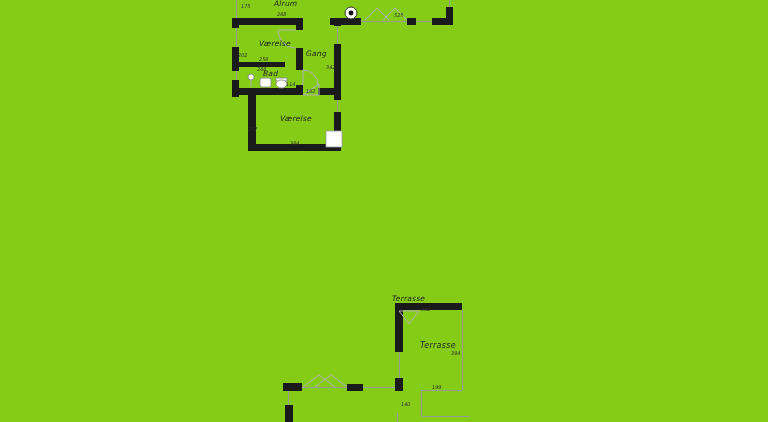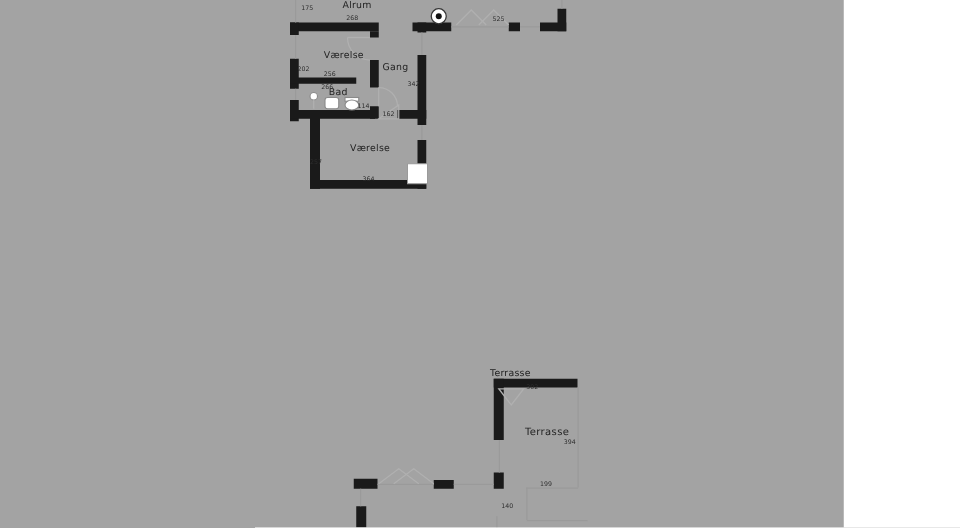--- a/index.html
+++ b/index.html
@@ -1,16 +1,16 @@
 <!DOCTYPE html>
 <html><head>
 <meta charset="utf-8">
 <style>
   html,body{margin:0;padding:0;background:#ffffff;}
-  .canvas{position:relative;width:675px;height:422px;background:#a3a3a3;overflow:hidden;}
+  .canvas{position:relative;width:768px;height:422px;background:#84cc16;overflow:hidden;font-style:italic;}
   svg{position:absolute;left:0;top:0;}
   .wall{fill:#1a1a1a;stroke:none;}
   .thin{stroke:#9a9a9a;stroke-width:1;fill:none;}
   .thin2{stroke:#b0b0b0;stroke-width:1;fill:none;}
   .fixture{stroke:#8a8a8a;stroke-width:0.9;fill:#ffffff;}
   .notch{fill:#ffffff;stroke:#9a9a9a;stroke-width:0.8;}
   text{fill:#1f1f1f;font-family:"DejaVu Sans","Liberation Sans",sans-serif;}
   .room-label{font-size:7.5px;letter-spacing:0.2px;}
   .room-label-lg{font-size:8px;letter-spacing:0.3px;}
   .dim{font-size:5px;fill:#2e2e2e;}

